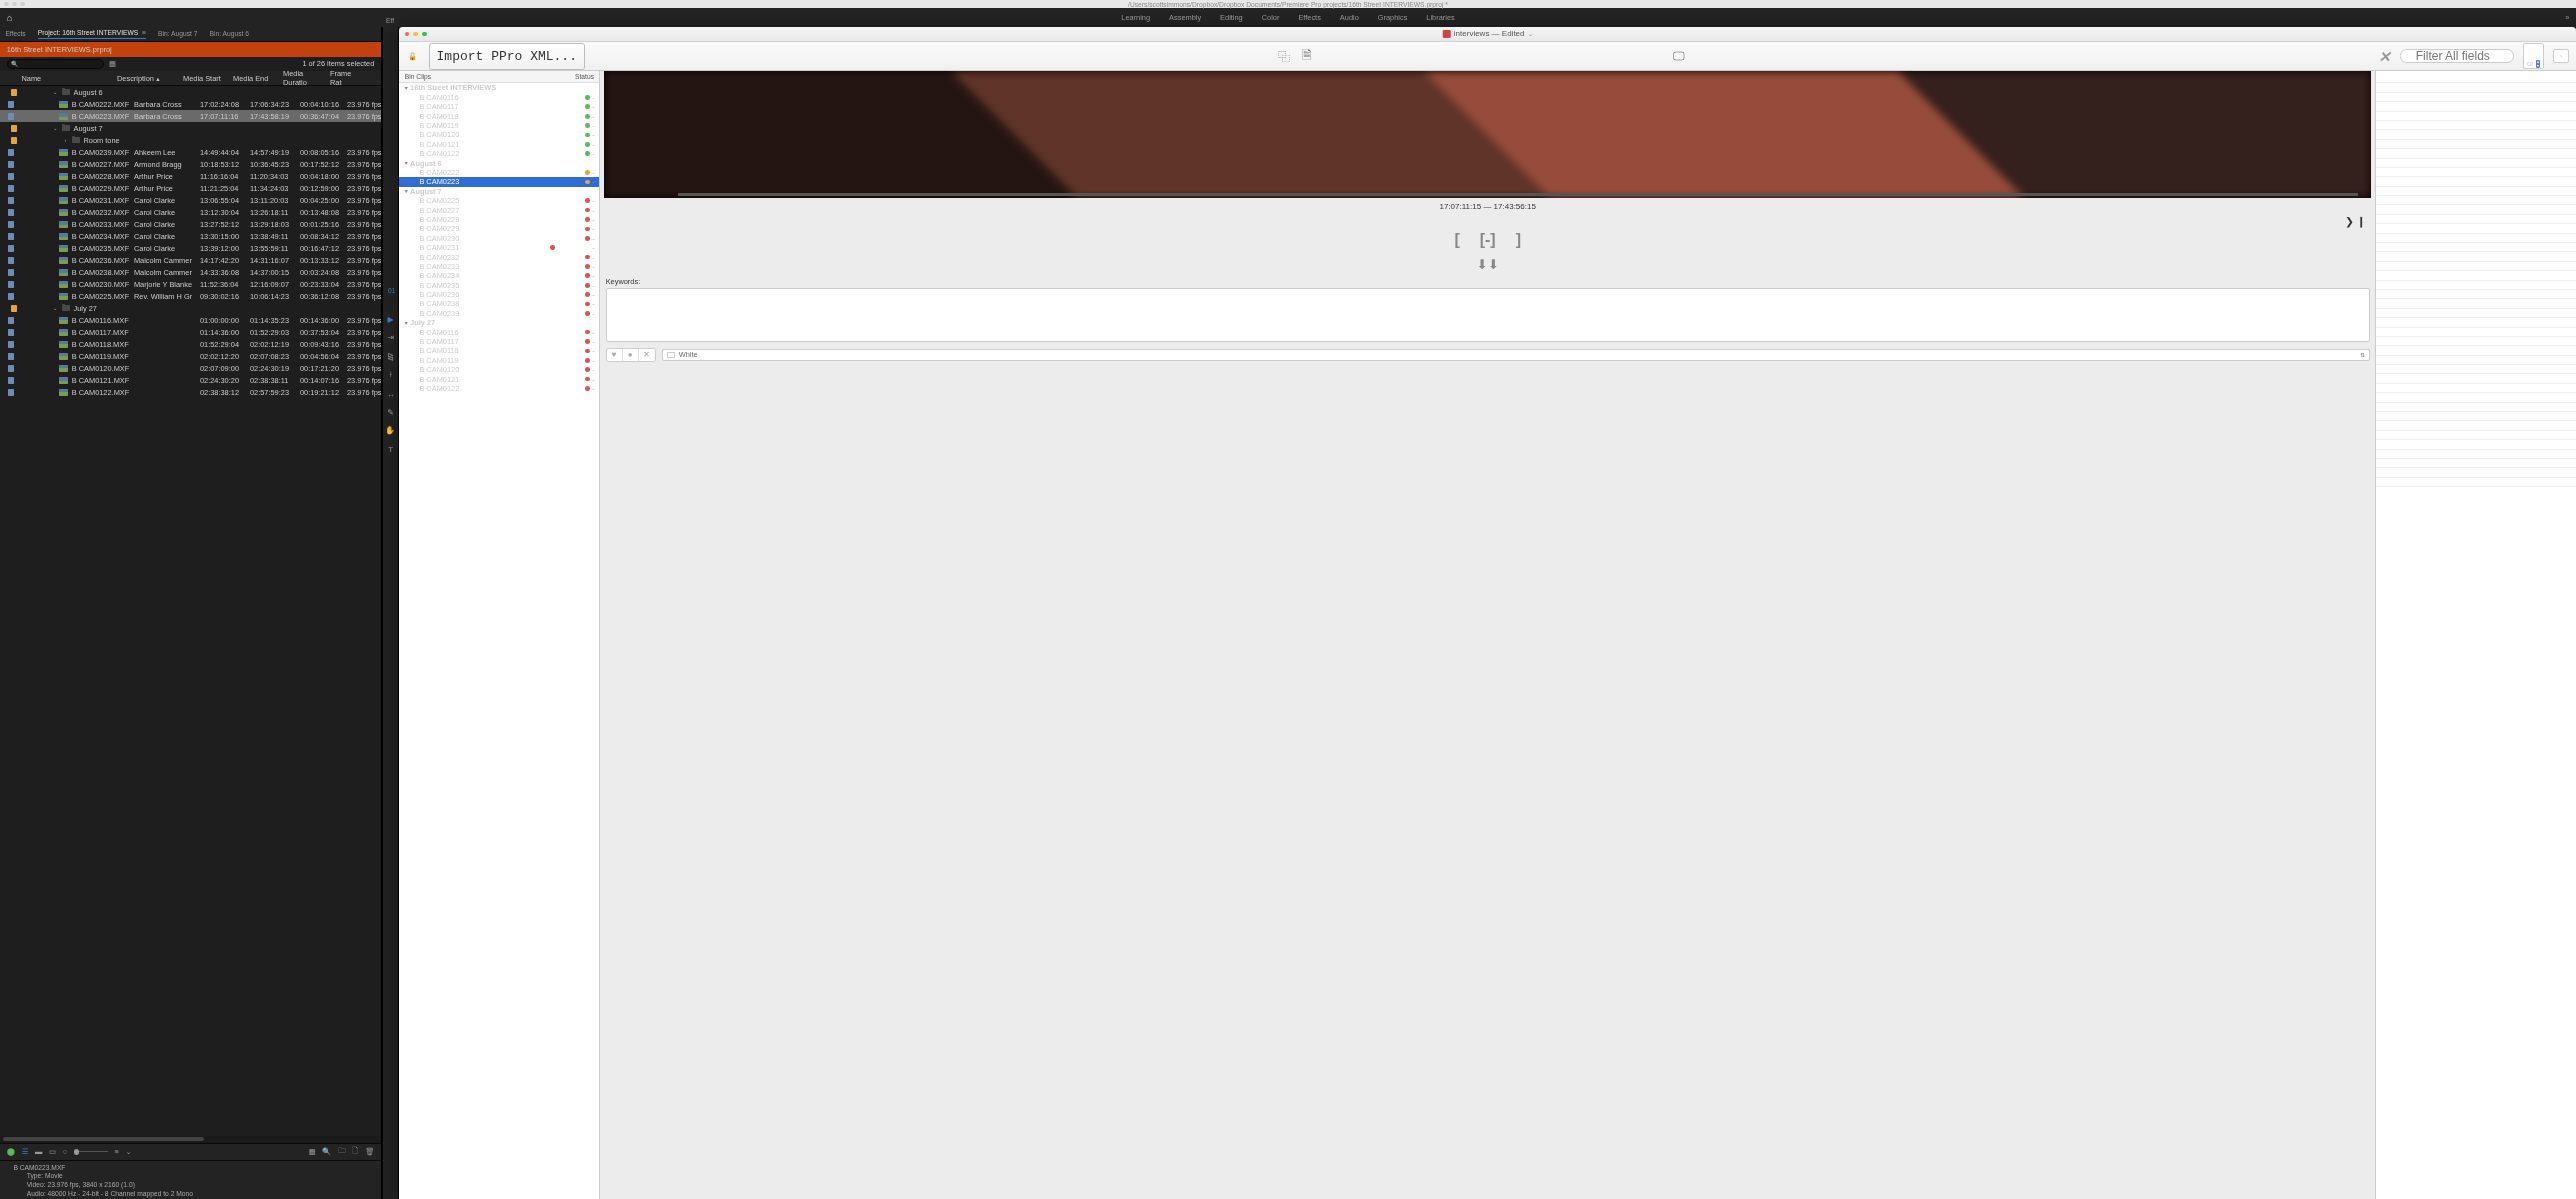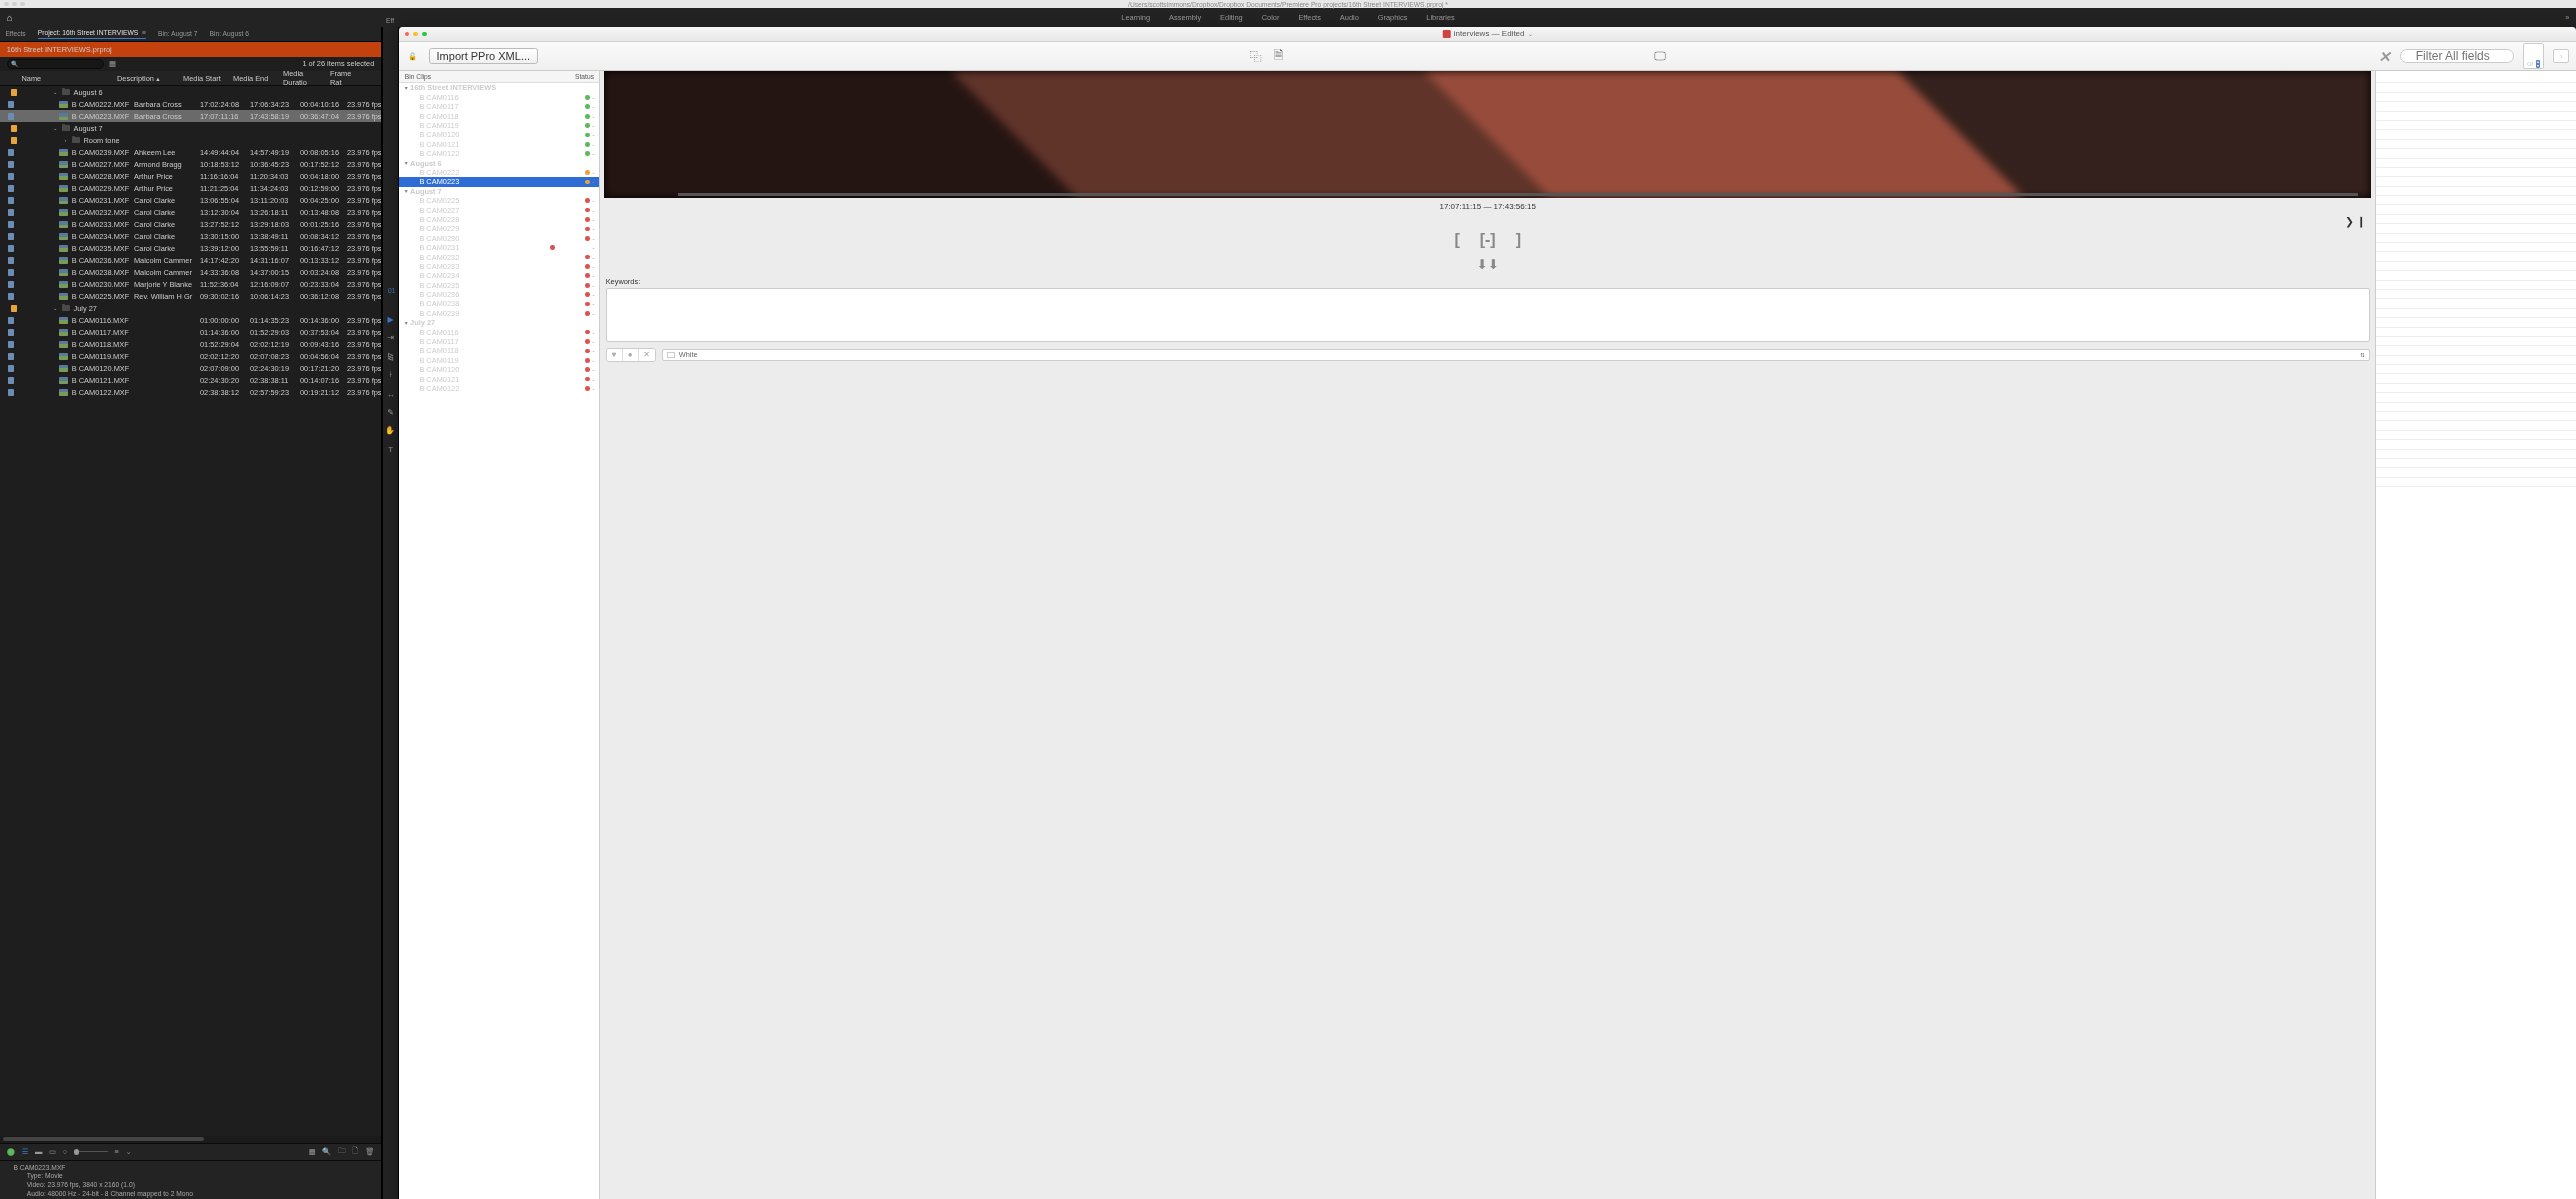--- a/index.html
+++ b/index.html
@@ -93,21 +93,21 @@
 .float-titlebar { height: 14.8px; background: linear-gradient(to bottom, #f6f6f6, #e8e8e8); display: flex; align-items: center; padding: 0 5.4px; gap: 4px; border-bottom: 0.7px solid #d0d0d0; }
 .float-titlebar .mac-dot.red { background: #ff5f57; }
 .float-titlebar .mac-dot.yellow { background: #febc2e; }
 .float-titlebar .mac-dot.green { background: #28c840; }
 .float-title { position: absolute; left: 50%; transform: translateX(-50%); color: #555; font-size: 8px; display: flex; align-items: center; gap: 3.4px; }
 .interviews-icon { width: 8px; height: 8px; background: #c44; border-radius: 1.3px; }
 
 
 .float-toolbar { height: 29.5px; background: linear-gradient(to bottom, #fafafa, #f0f0f0); display: flex; align-items: center; padding: 0 6.7px; gap: 9.4px; border-bottom: 0.7px solid #ccc; }
 .lock-btn { width: 13.4px; height: 13.4px; display: flex; align-items: center; justify-content: center; color: #666; }
-.import-btn { height: 16px; padding: 0 6.7px; background: linear-gradient(to bottom, #fff, #f0f0f0); border: 0.7px solid #bbb; border-radius: 2.7px; font-size: 11px; color: #333; }
+.import-btn { height: 27px; padding: 0 6.7px; background: linear-gradient(to bottom, #fff, #f0f0f0); border: 0.7px solid #bbb; border-radius: 2.7px; font-size: 13px; color: #333; font-family: Liberation Mono, monospace; }
 .toolbar-icon-group { display: flex; gap: 5.4px; }
 .toolbar-icon { width: 17.4px; height: 17.4px; display: flex; align-items: center; justify-content: center; color: #666; font-size: 12px; }
 .big-x { font-size: 14.8px; font-weight: bold; color: #999; font-style: italic; }
 .filter-search { height: 13.4px; border: 0.7px solid #ccc; border-radius: 6.7px; padding: 0 5.4px 0 14.8px; width: 114px; font-size: 12px; position: relative; }
 .or-selector { height: 26px; border: 0.7px solid #ccc; border-radius: 2px; font-size: 7.4px; padding: 0 2.7px; display: flex; align-items: flex-end; background: #fff; }
 .or-btns { display: flex; flex-direction: column; background: #5a7fc4; border-radius: 1.3px; margin-left: 2px; }
 .or-btns span { font-size: 4px; color: #fff; line-height: 4px; padding: 0 1.3px; }
 .next-btn { width: 16px; height: 13.4px; border: 0.7px solid #ccc; border-radius: 2px; display: flex; align-items: center; justify-content: center; background: #fff; }
 
 

